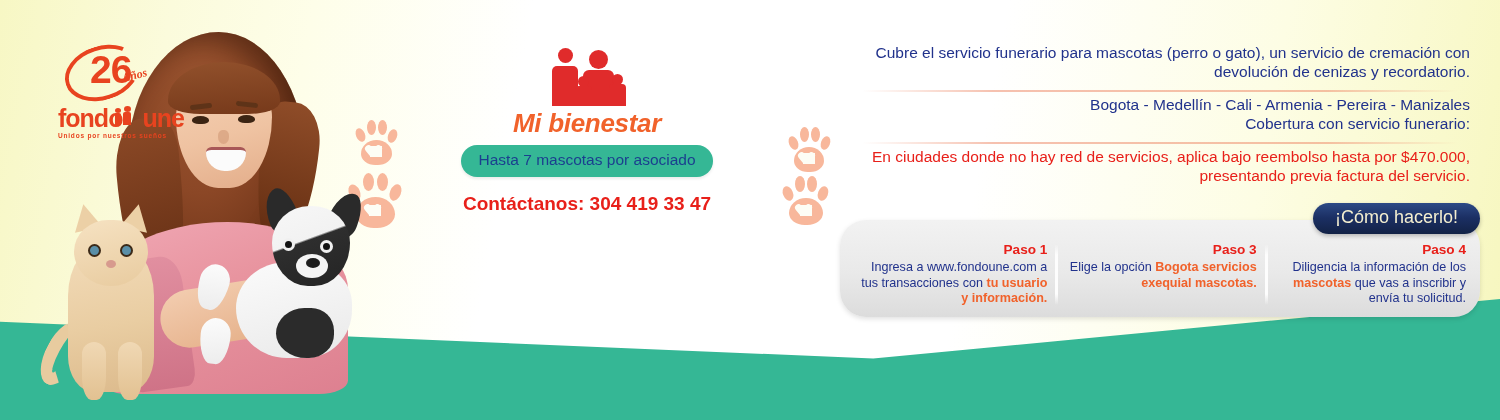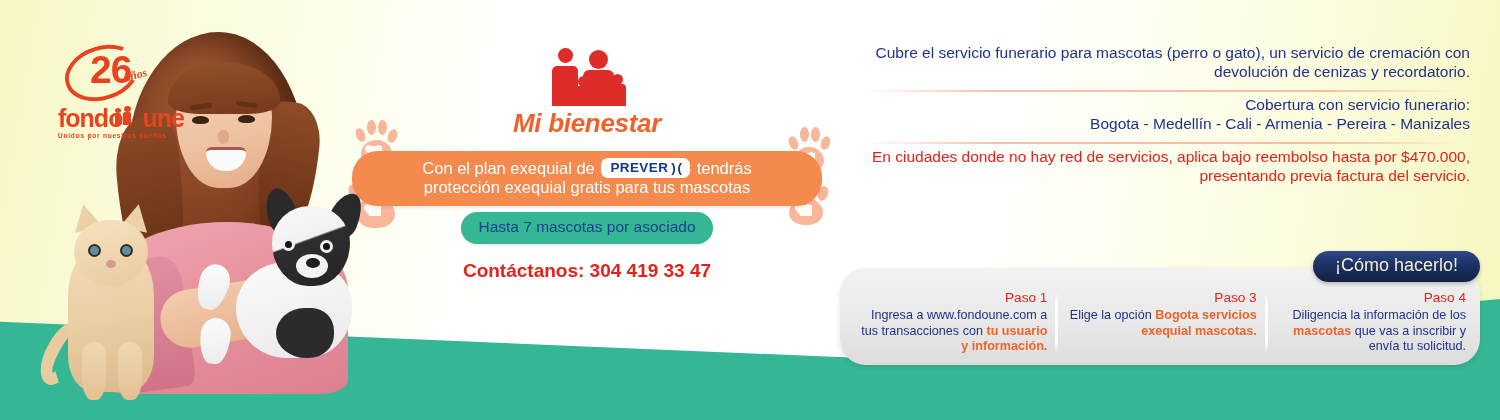--- a/index.html
+++ b/index.html
@@ -360,21 +360,20 @@
     position: relative;
     display: inline-block;
     background: linear-gradient(180deg, #2d4a86 0%, #1b2f63 48%, #122246 100%);
     color: #f4efd0;
     font-size: 18px;
     font-weight: 400;
     border-radius: 16px;
     padding: 4px 22px 6px;
     z-index: 3;
     box-shadow: 0 2px 4px rgba(0,0,0,.25);
-    margin-top: 48px;
   }
   .steps {
     position: relative;
     margin-top: -14px;
     display: flex;
     background: linear-gradient(180deg, #f2f2f2 0%, #e9e9e9 55%, #dcdcdc 100%);
     border-radius: 26px;
     padding: 22px 6px 10px;
     box-shadow: 0 2px 5px rgba(0,0,0,.12);
   }
@@ -389,21 +388,21 @@
   .step + .step::before {
     content: "";
     position: absolute;
     left: 0; top: 2px; bottom: 2px;
     width: 3px;
     background: linear-gradient(180deg, rgba(255,255,255,0) 0%, #fdfdfd 18%, #fdfdfd 82%, rgba(255,255,255,0) 100%);
     border-radius: 2px;
   }
   .step-title {
     color: #e8201a;
-    font-weight: 400;
+    font-weight: 700;
     font-size: 13.6px;
     margin-bottom: 1px;
   }
   .hl { color: #f1622b; font-weight: 700; }
 </style>
 </head>
 <body>
 
 <div id="banner">
 
@@ -508,36 +507,30 @@
         <i class="b2"></i>
       <i class="h3"></i>
         <i class="b3"></i>
         <i class="h4"></i>
         <i class="b4"></i>
     </div>
     <div class="eyebrow">Mi bienestar</div>
     <div class="headline">
     </div>
 
-    <div class="orange-pill">
-      <span>Con el plan exequial de</span>
-      <span class="prever-badge"><span>PREVER</span><span class="mark">) (</span></span>
-      <span>tendrás</span>
-      <div>protección exequial gratis para tus mascotas</div>
-    </div>
 
     <div class="teal-pill">Hasta 7 mascotas por asociado</div>
     <div class="contact">Contáctanos: 304 419 33 47</div>
   </div>
 
   <div class="right">
     <div class="info-row">Cubre el servicio funerario para mascotas (perro o gato), un servicio de cremación con devolución de cenizas y recordatorio.</div>
     <div class="info-row">
+      <div>Bogota - Medellín - Cali - Armenia -  Pereira - Manizales</div>
       <div>Cobertura con servicio funerario:</div>
-      <div>Bogota - Medellín - Cali - Armenia -  Pereira - Manizales</div>
     </div>
     <div class="info-row red">En ciudades donde no hay red de servicios, aplica bajo reembolso hasta por $470.000, presentando previa factura del servicio.</div>
 
     <div class="howto-wrap">
       <div class="howto-title">¡Cómo hacerlo!</div>
       <div class="steps">
         <div class="step">
           <div class="step-title">Paso 1</div>
           <span>Ingresa a www.fondoune.com a tus transacciones con </span><span class="hl">tu usuario y información.</span><span></span>
         </div>

